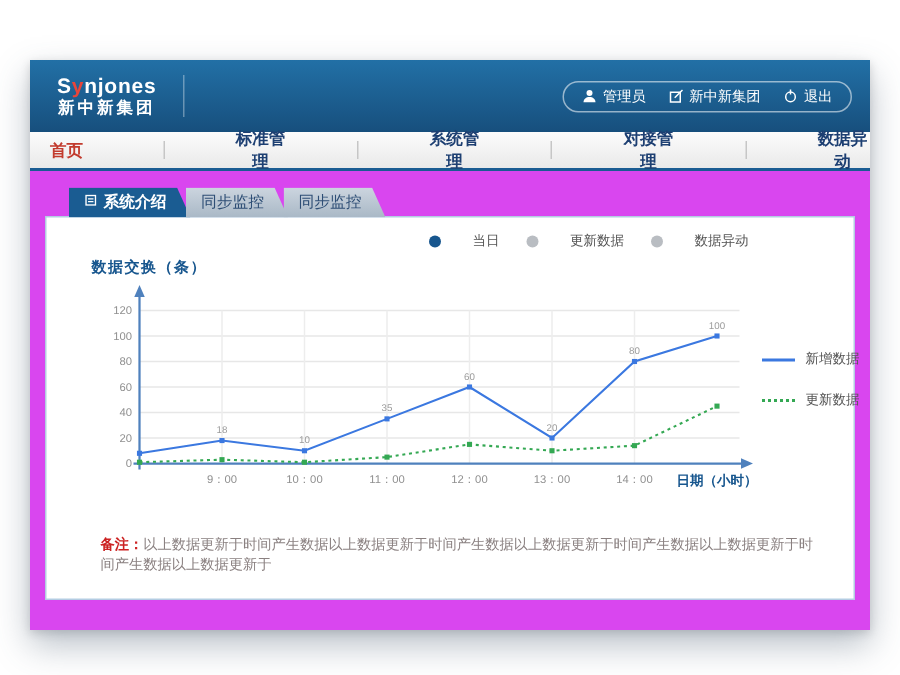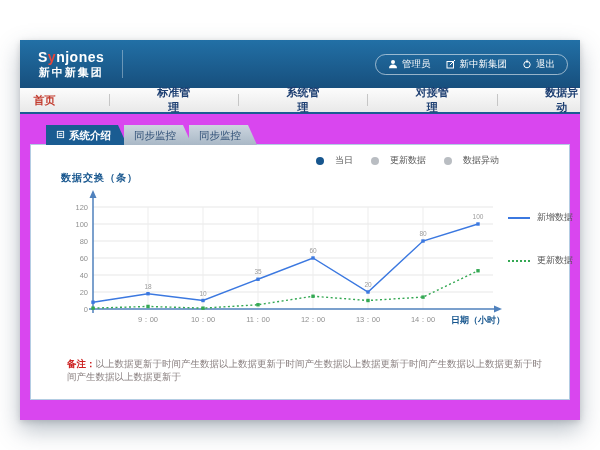--- a/index.html
+++ b/index.html
@@ -41,32 +41,32 @@
   .tab { height:20px; line-height:20px; font-size:10.5px; padding:0 16px 0 10px;
          clip-path:polygon(0 0, calc(100% - 9px) 0, 100% 100%, 0 100%);
          cursor:pointer; display:flex; align-items:center; gap:4px; }
   .tab.active { background:#1a5c92; color:#fff; font-weight:bold; }
   .tab.inactive { background:linear-gradient(#ccd5df,#a9b8c6); color:#2e4e75;
                   margin-left:-3px; }
   .panel { position:relative; margin-top:-1px; height:256px;
            border:1px solid #b3cce2; background:#fff; }
 
   .radio-row { position:absolute; top:9px; right:70px; display:flex; gap:18px; }
-  .radio { display:flex; align-items:center; gap:11px; font-size:9px; color:#555;
+  .radio { display:flex; align-items:center; gap:21px; font-size:9px; color:#555;
            cursor:pointer; }
   .dot { width:8px; height:8px; border-radius:50%; }
   .dot.on  { background:#17568e; }
   .dot.off { background:#b9bdc2; }
 
   .ylabel { position:absolute; left:30px; top:26px; font-size:10px;
             font-weight:bold; color:#17568e; letter-spacing:1px; }
 
   .chart-row { position:absolute; left:22px; top:40px; display:flex; }
   svg.chart { width:455px; height:152px; font-family:"Liberation Sans","DejaVu Sans",sans-serif; }
-  .legend { width:82px; margin-top:26px; display:flex; flex-direction:column; gap:30px; }
+  .legend { width:82px; margin-top:48px; display:flex; flex-direction:column; gap:14px; }
   .leg-item { display:flex; align-items:center; gap:7px; font-size:9px; color:#555; }
   .swatch { width:22px; height:0; }
   .swatch.solid  { border-top:2px solid #3b78e0; }
   .swatch.dotted { border-top:2px dotted #34a853; }
 
   .note { position:absolute; left:36px; right:20px; top:212px; font-size:9.5px;
           color:#8a8080; line-height:1.4; }
   .note .pfx { color:#cc2222; font-weight:bold; }
 </style>
 </head>

